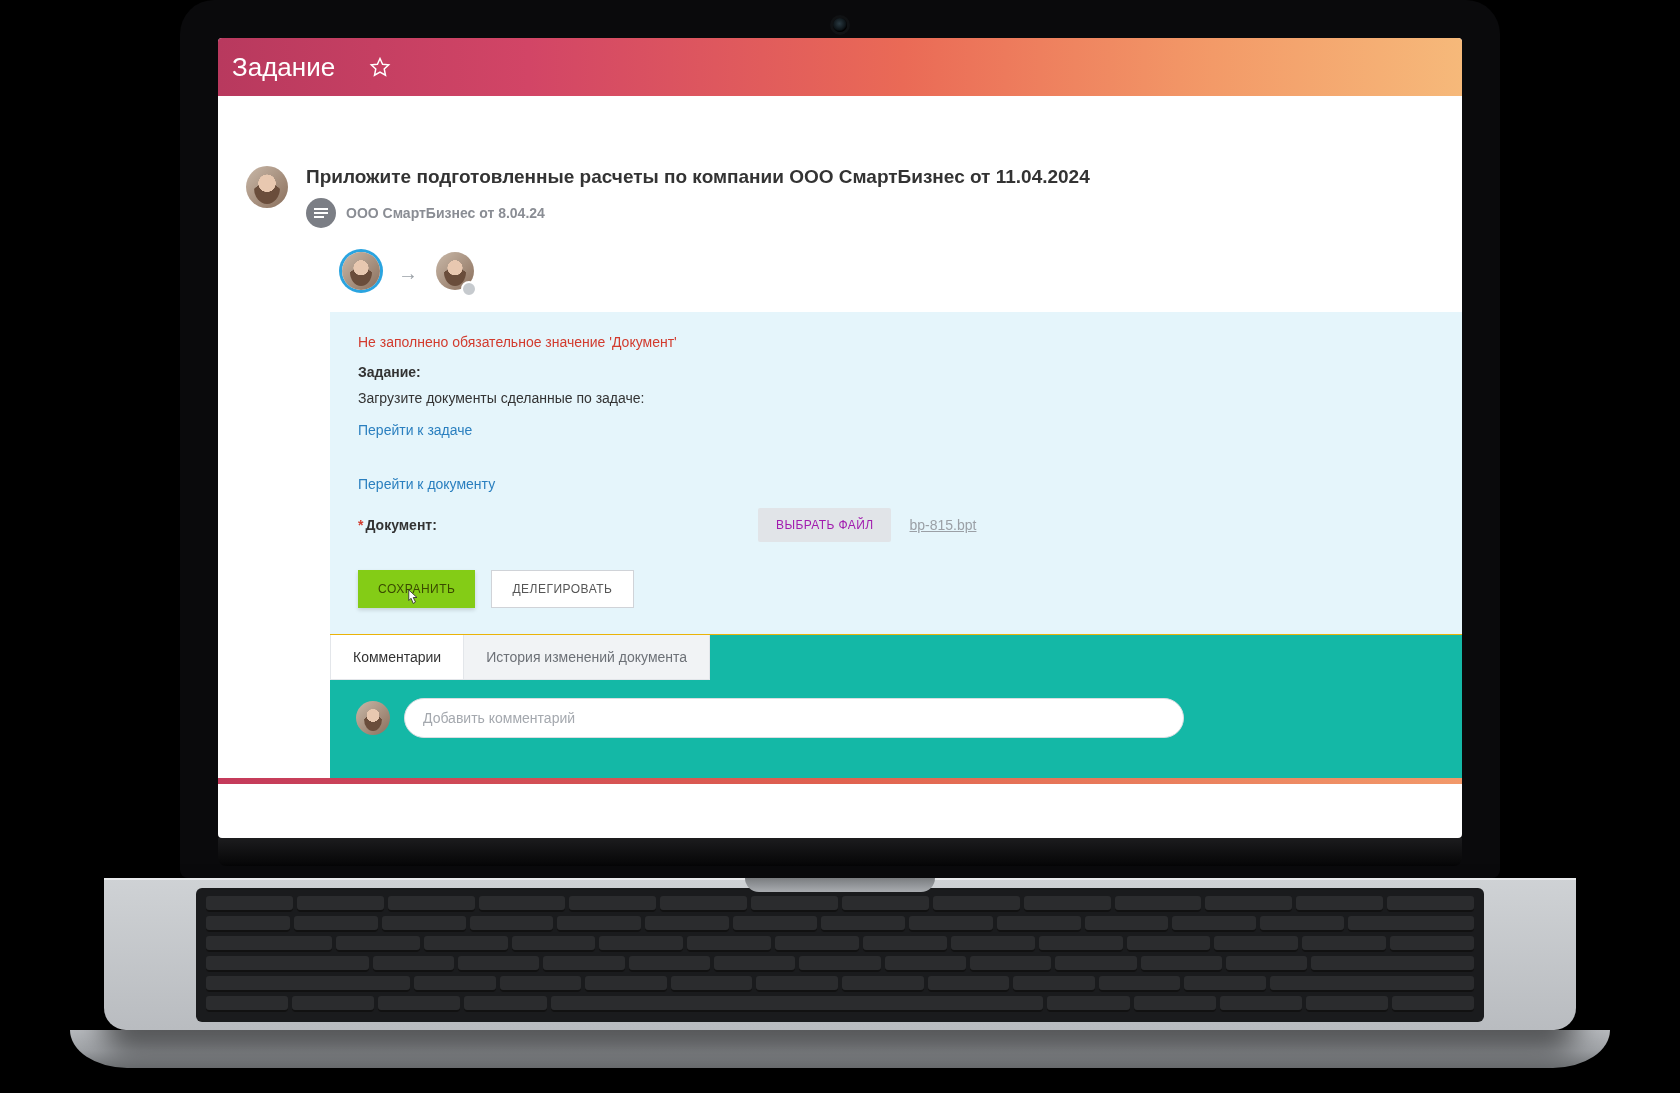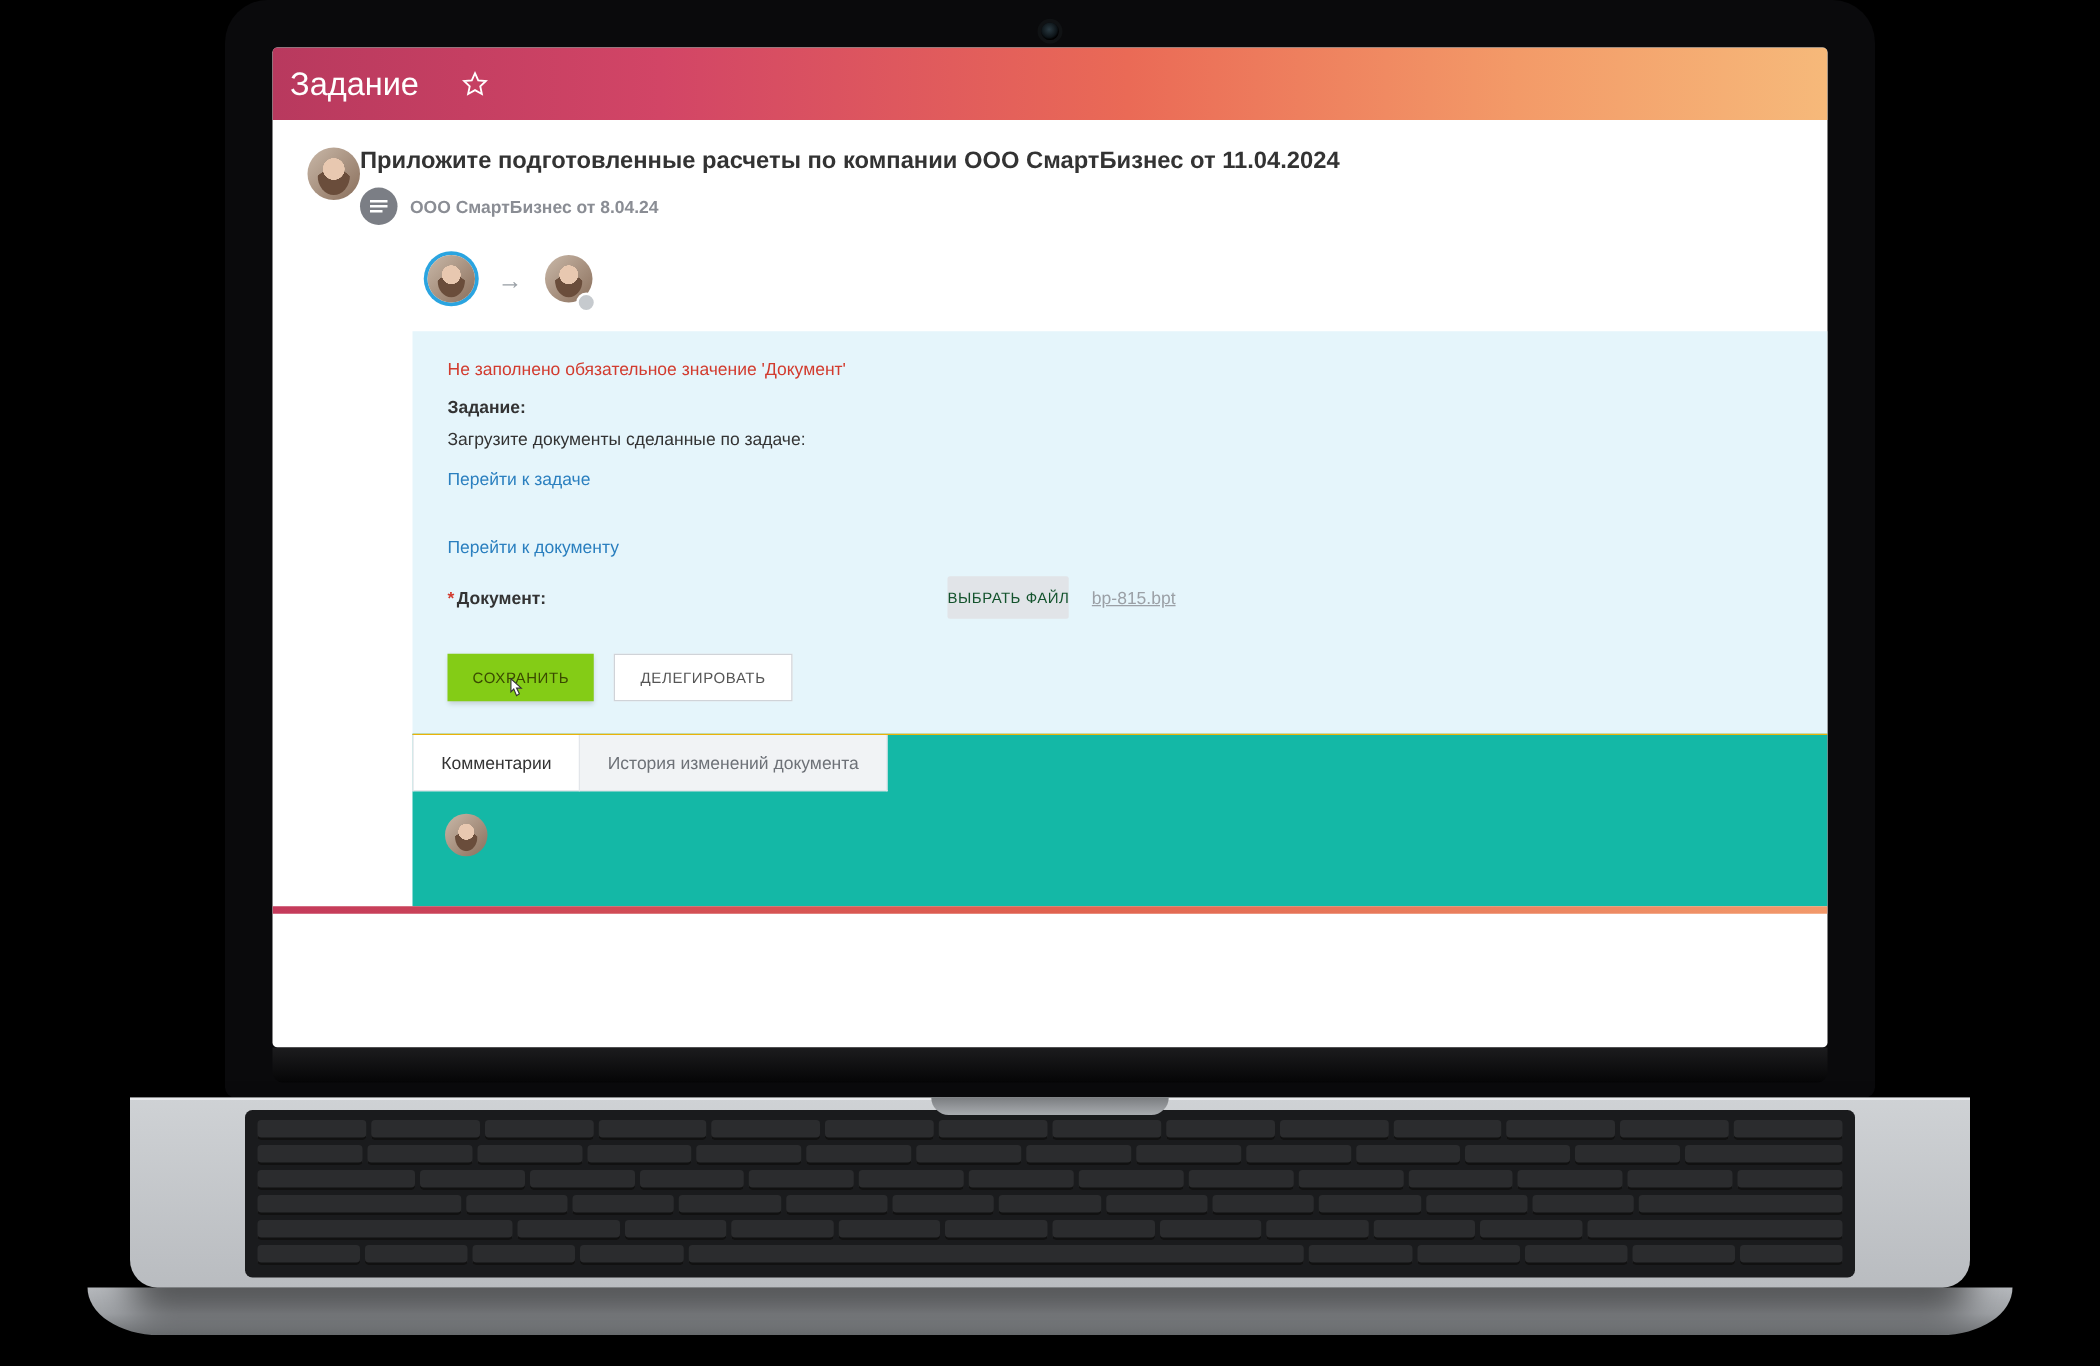--- a/index.html
+++ b/index.html
@@ -62,20 +62,22 @@
   }
   .star-icon svg { display:block; }
 
   
   .content {
     padding: 22px 0 0 28px;
   }
   .title-row {
     display: flex;
     align-items: flex-start;
+    gap: 18px;
+    margin-top: 48px;
   }
   .avatar {
     width: 42px; height: 42px; border-radius: 50%;
     background: linear-gradient(135deg,#c9b8a8,#8a6f5c);
     display:inline-block;
     position:relative;
     overflow:hidden;
   }
   .avatar::after{
     content:"";
@@ -127,23 +129,23 @@
   .err { color:#d23b2e; font-size:14px; margin-bottom:14px;}
   .lbl { color:#333; font-size:14px; font-weight:600; margin-bottom:10px;}
   .txt { color:#333; font-size:14px; margin-bottom:16px;}
   .lnk { color:#2a7fbf; font-size:14px; display:block; margin-bottom:16px; cursor:pointer;}
   .lnk + .gap { height:22px; }
 
   .doc-row { display:flex; align-items:center; gap:0; margin-top:6px;}
   .doc-label { font-size:14px; color:#333; font-weight:600; width:400px;}
   .doc-label .ast{color:#d23b2e; margin-right:2px;}
   .file-btn {
-    background:#e1e4e8; color:#14532d;
+    background:#e1e4e8; color:#a21caf;
     font-size:12px; letter-spacing:.4px;
-    padding:10px 0; border:none; cursor:pointer;
+    padding:10px 18px; border:none; cursor:pointer;
     border-radius:2px;
   }
   .file-name { color:#9ba0a6; font-size:14px; margin-left:18px;text-decoration:underline;}
 
   .btn-row { display:flex; gap:16px; margin-top:28px; position:relative;}
   .btn-primary{
     background:#84cc16; color:#3a4a00;
     border:none; padding:12px 20px;
     font-size:12px; letter-spacing:.5px; cursor:pointer;
     box-shadow:0 2px 4px rgba(0,0,0,.15);
@@ -293,20 +295,21 @@
           </div>
         </div>
 
         <div class="lower">
           <div class="tabs">
             <div class="tab">Комментарии</div>
             <div class="tab inactive">История изменений документа</div>
           </div>
           <div class="comment-area">
             <span class="avatar small"></span>
+            <input class="comment-input" placeholder="Добавить комментарий" style="">
           </div>
         </div>
       </div>
 
       <div class="footer-bar"></div>
     </div>
 
     <div class="hinge"></div>
   </div>
 

